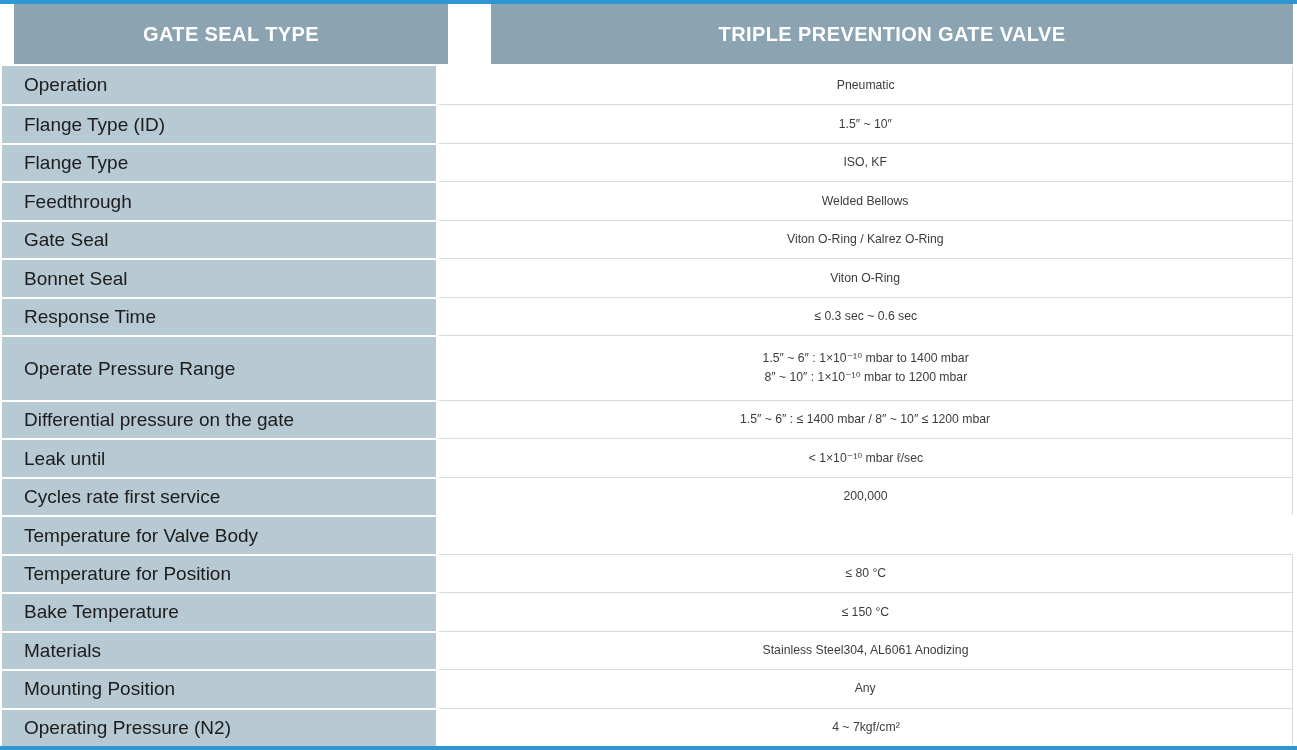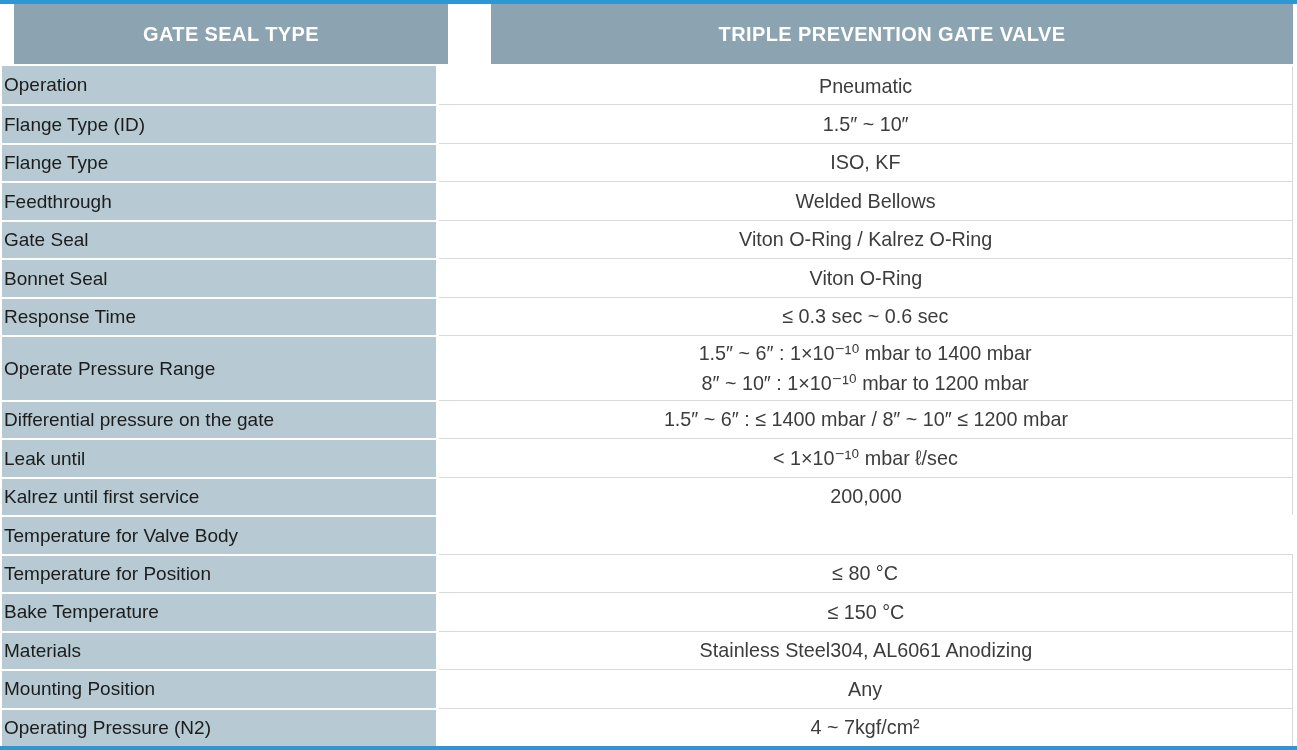--- a/index.html
+++ b/index.html
@@ -63,31 +63,31 @@
   .row.double { flex: 1.68 1 0; }
 
   .cell.label {
     width: 437px;
     flex: 0 0 437px;
     background: var(--label-bg, #B7C9D2);
     color: var(--label-text, #1C1C1C);
     font-size: 19px;
     display: flex;
     align-items: center;
-    padding-left: 2px;
+    padding-left: 22px;
     border-right: 3px solid #ffffff;
     border-top: 2px solid #ffffff;
   }
   .row:first-child .cell.label { border-top: none; }
 
   .cell.value {
     flex: 1 1 auto;
     background: #ffffff;
     color: var(--value-text, #3C3C3C);
-    font-size: 21px;
+    font-size: 13px;
     display: flex;
     flex-direction: column;
     align-items: center;
     justify-content: center;
     text-align: center;
     border-top: 1px solid var(--value-border, #D9D9D9);
     border-right: 1px solid var(--value-border, #D9D9D9);
     line-height: 1.45;
   }
   .row:first-child .cell.value { border-top: 1px solid #ffffff; }
@@ -178,21 +178,21 @@
       </div>
 
       <div class="row">
         <div class="cell label">Leak until</div>
         <div class="cell value">
             <span class="cv">&lt; 1×10⁻¹⁰ mbar ℓ/sec</span>
           </div>
       </div>
 
       <div class="row">
-        <div class="cell label">Kalrez until first service</div>
+        <div class="cell label">Cycles rate first service</div>
         <div class="cell value">
             <span class="cv">200,000</span>
           </div>
       </div>
 
       <div class="row">
         <div class="cell label">Temperature for Valve Body</div>
       </div>
 
       <div class="row">

